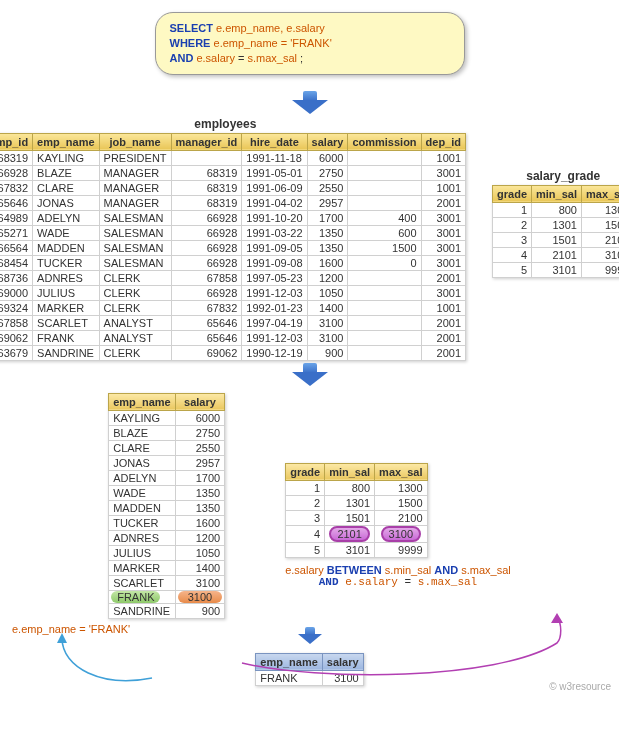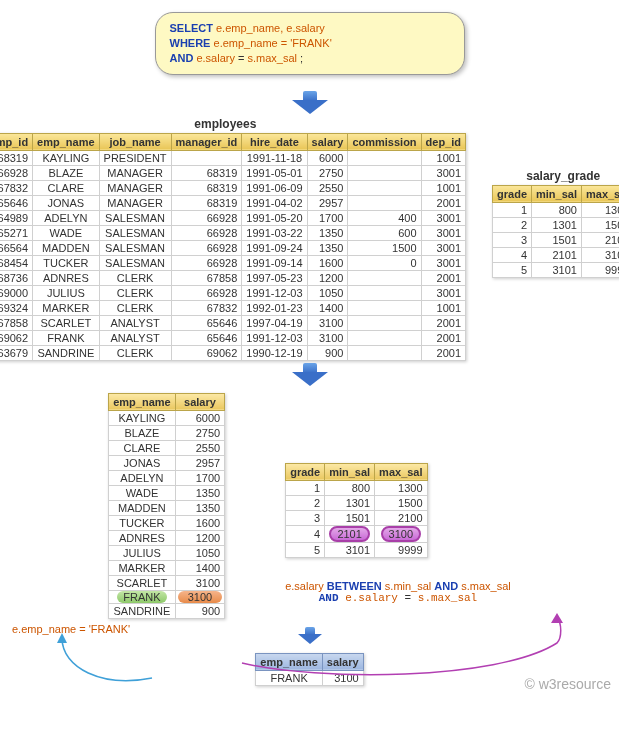--- a/index.html
+++ b/index.html
@@ -63,21 +63,21 @@
     white-space:nowrap;
   }
   table.data.sub th {
     background: linear-gradient(#fce9a7,#eac860);
   }
   table.result th {
     background: linear-gradient(#c9d8ef,#9db7e0);
     border:1px solid #7a94c0;
   }
   .num { text-align:right; }
-  .txt { text-align:center;margin-top:40px; }
+  .txt { text-align:left;margin-top:40px; }
   .row-top {
     display:flex; align-items:flex-start; justify-content:center; gap:26px;
   }
   .row-mid {
     display:flex; align-items:flex-start; justify-content:center; gap:60px;
     margin-top:6px; position:relative;
   }
   .emp-wrap { }
   .sal-wrap { margin-top:52px;}
   .highlight-name {
@@ -99,33 +99,33 @@
   .ann-left {
     position:absolute;
     left:0px; top:230px;
     color:#cc5500;
     font-size:11px;
     width:130px;
     text-align:left;
   }
   .ann-mid {
     text-align:center;
-    margin: 22px 0 2px 0;
+    margin: 6px 0 2px 0;
     font-size:11px;
   }
   .ann-mid .col{ color:#cc5500;} .ann-mid .kw{color:#1a3fb0;}
   .curve-left, .curve-right {
     position:absolute;
     pointer-events:none;
   }
   .curve-left { left:30px; top:240px; }
   .curve-right{ left:225px; top:220px; }
   .watermark {
     position:absolute; right:8px; bottom:6px;
-    color:#aaa; font-size:14px;
+    color:#aaa; font-size:10px;
   }
   #emp-sub-body tr:nth-child(13) td:first-child { padding:0 2px; }
   #emp-sub-body tr:nth-child(13) td:last-child { padding:0 2px; text-align:center;}
   #grade-sub-body tr:nth-child(4) td:nth-child(2),
   #grade-sub-body tr:nth-child(4) td:nth-child(3) { padding:0 2px; text-align:center;}
 </style>
 </head>
 <body>
 
 <div class="sql-box">
@@ -194,51 +194,51 @@
             <td class="txt">1991-04-02</td>
             <td class="num">2957</td>
             <td class="num"></td>
             <td class="num">2001</td>
           </tr>
           <tr>
             <td class="num">64989</td>
             <td class="txt">ADELYN</td>
             <td class="txt">SALESMAN</td>
             <td class="num">66928</td>
-            <td class="txt">1991-05-20</td>
+            <td class="txt">1991-10-20</td>
             <td class="num">1700</td>
             <td class="num">400</td>
             <td class="num">3001</td>
           </tr>
           <tr>
             <td class="num">65271</td>
             <td class="txt">WADE</td>
             <td class="txt">SALESMAN</td>
             <td class="num">66928</td>
             <td class="txt">1991-03-22</td>
             <td class="num">1350</td>
             <td class="num">600</td>
             <td class="num">3001</td>
           </tr>
           <tr>
             <td class="num">66564</td>
             <td class="txt">MADDEN</td>
             <td class="txt">SALESMAN</td>
             <td class="num">66928</td>
-            <td class="txt">1991-09-24</td>
+            <td class="txt">1991-09-05</td>
             <td class="num">1350</td>
             <td class="num">1500</td>
             <td class="num">3001</td>
           </tr>
           <tr>
             <td class="num">68454</td>
             <td class="txt">TUCKER</td>
             <td class="txt">SALESMAN</td>
             <td class="num">66928</td>
-            <td class="txt">1991-09-14</td>
+            <td class="txt">1991-09-08</td>
             <td class="num">1600</td>
             <td class="num">0</td>
             <td class="num">3001</td>
           </tr>
           <tr>
             <td class="num">68736</td>
             <td class="txt">ADNRES</td>
             <td class="txt">CLERK</td>
             <td class="num">67858</td>
             <td class="txt">1997-05-23</td>

